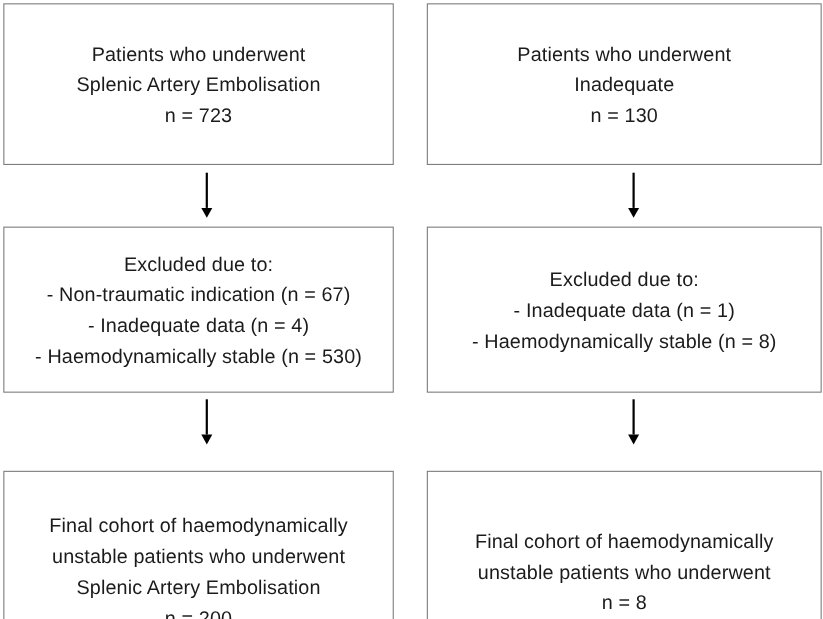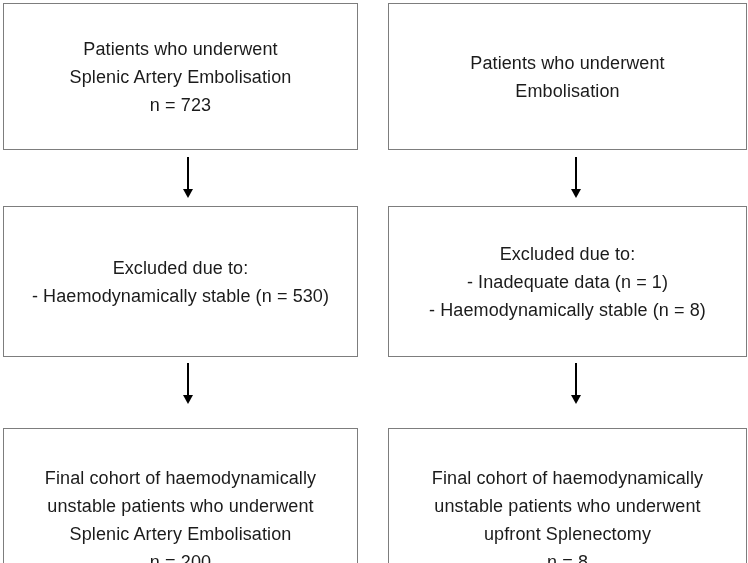--- a/index.html
+++ b/index.html
@@ -81,38 +81,41 @@
     <div class="line">n = 723</div>
   </div>
 
   <div class="arrow arrow-col-left arrow-gap-1">
     <div class="arrow-line"></div>
     <div class="arrow-head"></div>
   </div>
 
   <div class="box col-left row-2 shift-sm">
     <div class="line">Excluded due to:</div>
+    <div class="line">- Non-traumatic indication (n = 67)</div>
+    <div class="line">- Inadequate data (n = 4)</div>
     <div class="line">- Haemodynamically stable (n = 530)</div>
   </div>
 
   <div class="arrow arrow-col-left arrow-gap-2">
     <div class="arrow-line"></div>
     <div class="arrow-head"></div>
   </div>
 
   <div class="box col-left row-3 shift-md">
     <div class="line">Final cohort of haemodynamically</div>
     <div class="line">unstable patients who underwent</div>
     <div class="line">Splenic Artery Embolisation</div>
     <div class="line">n = 200</div>
   </div>
 
   <div class="box col-right row-1">
     <div class="line">Patients who underwent</div>
-    <div class="line">Embolisation</div>
+    <div class="line">Inadequate</div>
+    <div class="line">n = 130</div>
   </div>
 
   <div class="arrow arrow-col-right arrow-gap-1">
     <div class="arrow-line"></div>
     <div class="arrow-head"></div>
   </div>
 
   <div class="box col-right row-2 shift-sm">
     <div class="line">Excluded due to:</div>
     <div class="line">- Inadequate data (n = 1)</div>
@@ -120,17 +123,16 @@
   </div>
 
   <div class="arrow arrow-col-right arrow-gap-2">
     <div class="arrow-line"></div>
     <div class="arrow-head"></div>
   </div>
 
   <div class="box col-right row-3 shift-md">
     <div class="line">Final cohort of haemodynamically</div>
     <div class="line">unstable patients who underwent</div>
-    <div class="line">upfront Splenectomy</div>
     <div class="line">n = 8</div>
   </div>
 
 </div>
 
 </body></html>

